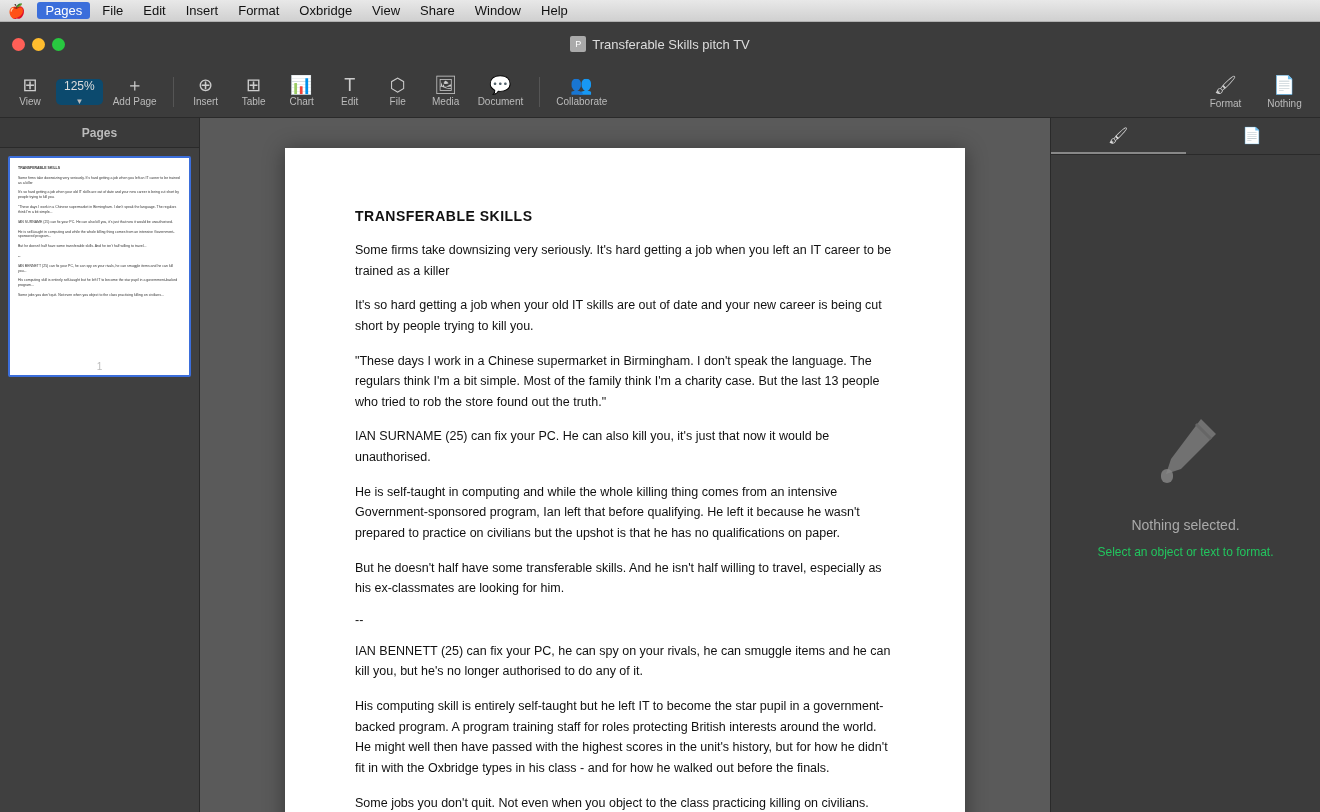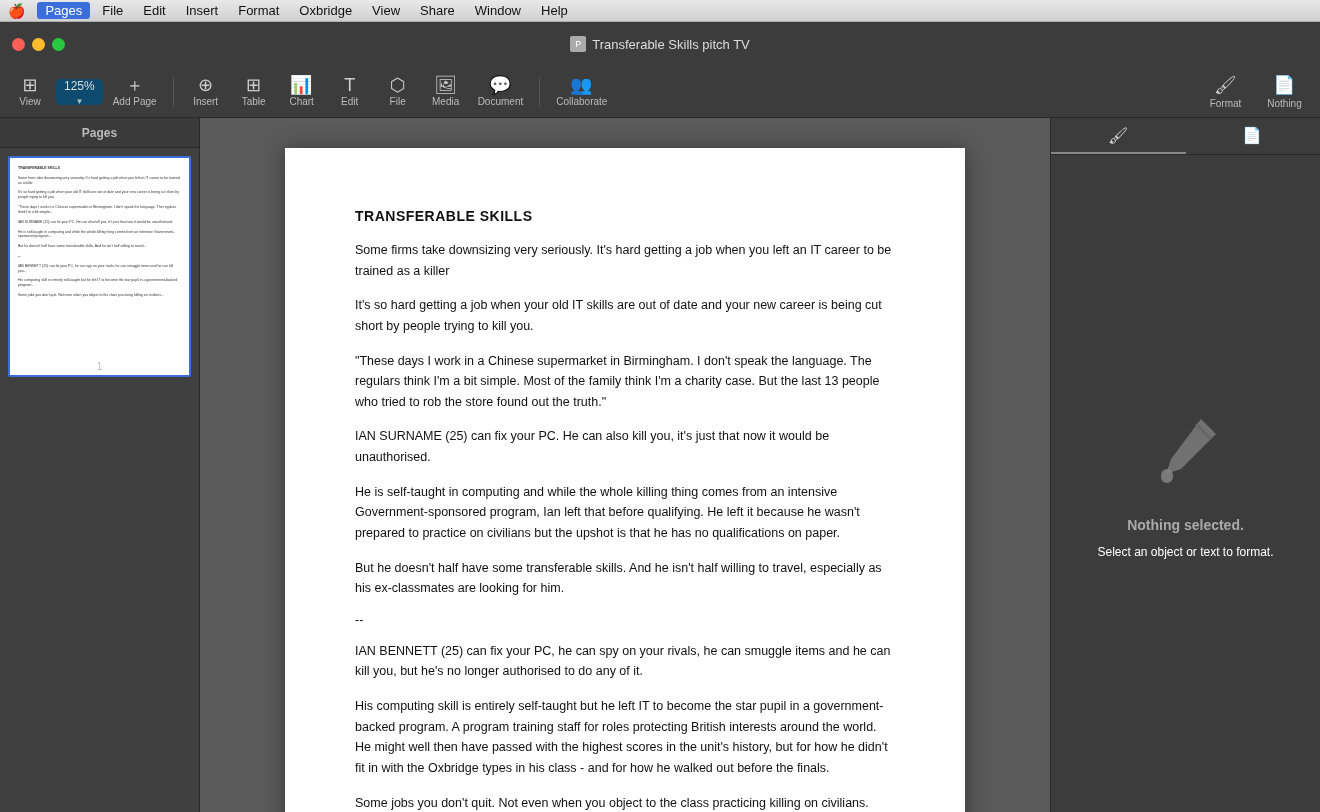--- a/index.html
+++ b/index.html
@@ -287,25 +287,25 @@
       justify-content: center;
       gap: 12px;
     }
     .paint-icon-container {
       color: #888;
       font-size: 72px;
     }
     .nothing-text {
       font-size: 14px;
       color: #aaa;
-      font-weight: 700;
+      font-weight: 400;
     }
     .nothing-subtext {
       font-size: 12px;
-      color: #ffffff;
+      color: #22c55e;
       text-align: center;
     }
 
     
     .canvas-area::-webkit-scrollbar { width: 8px; }
     .canvas-area::-webkit-scrollbar-track { background: #555; }
     .canvas-area::-webkit-scrollbar-thumb { background: #888; border-radius: 4px; }
   </style>
 </head>
 <body>

